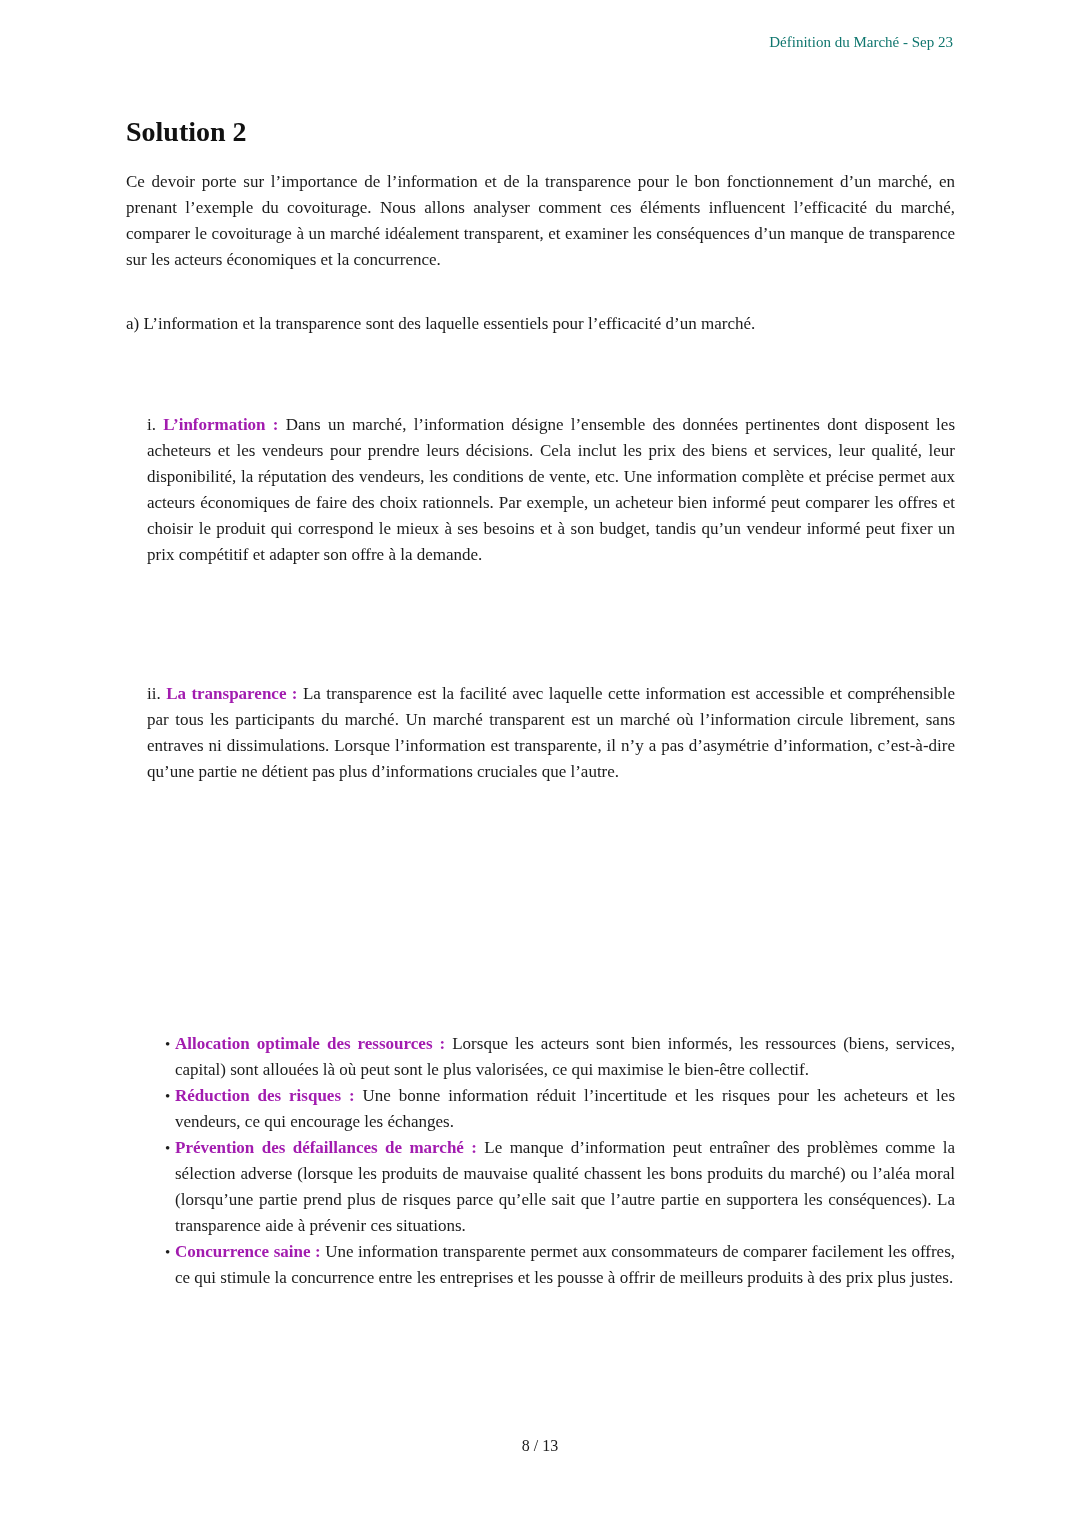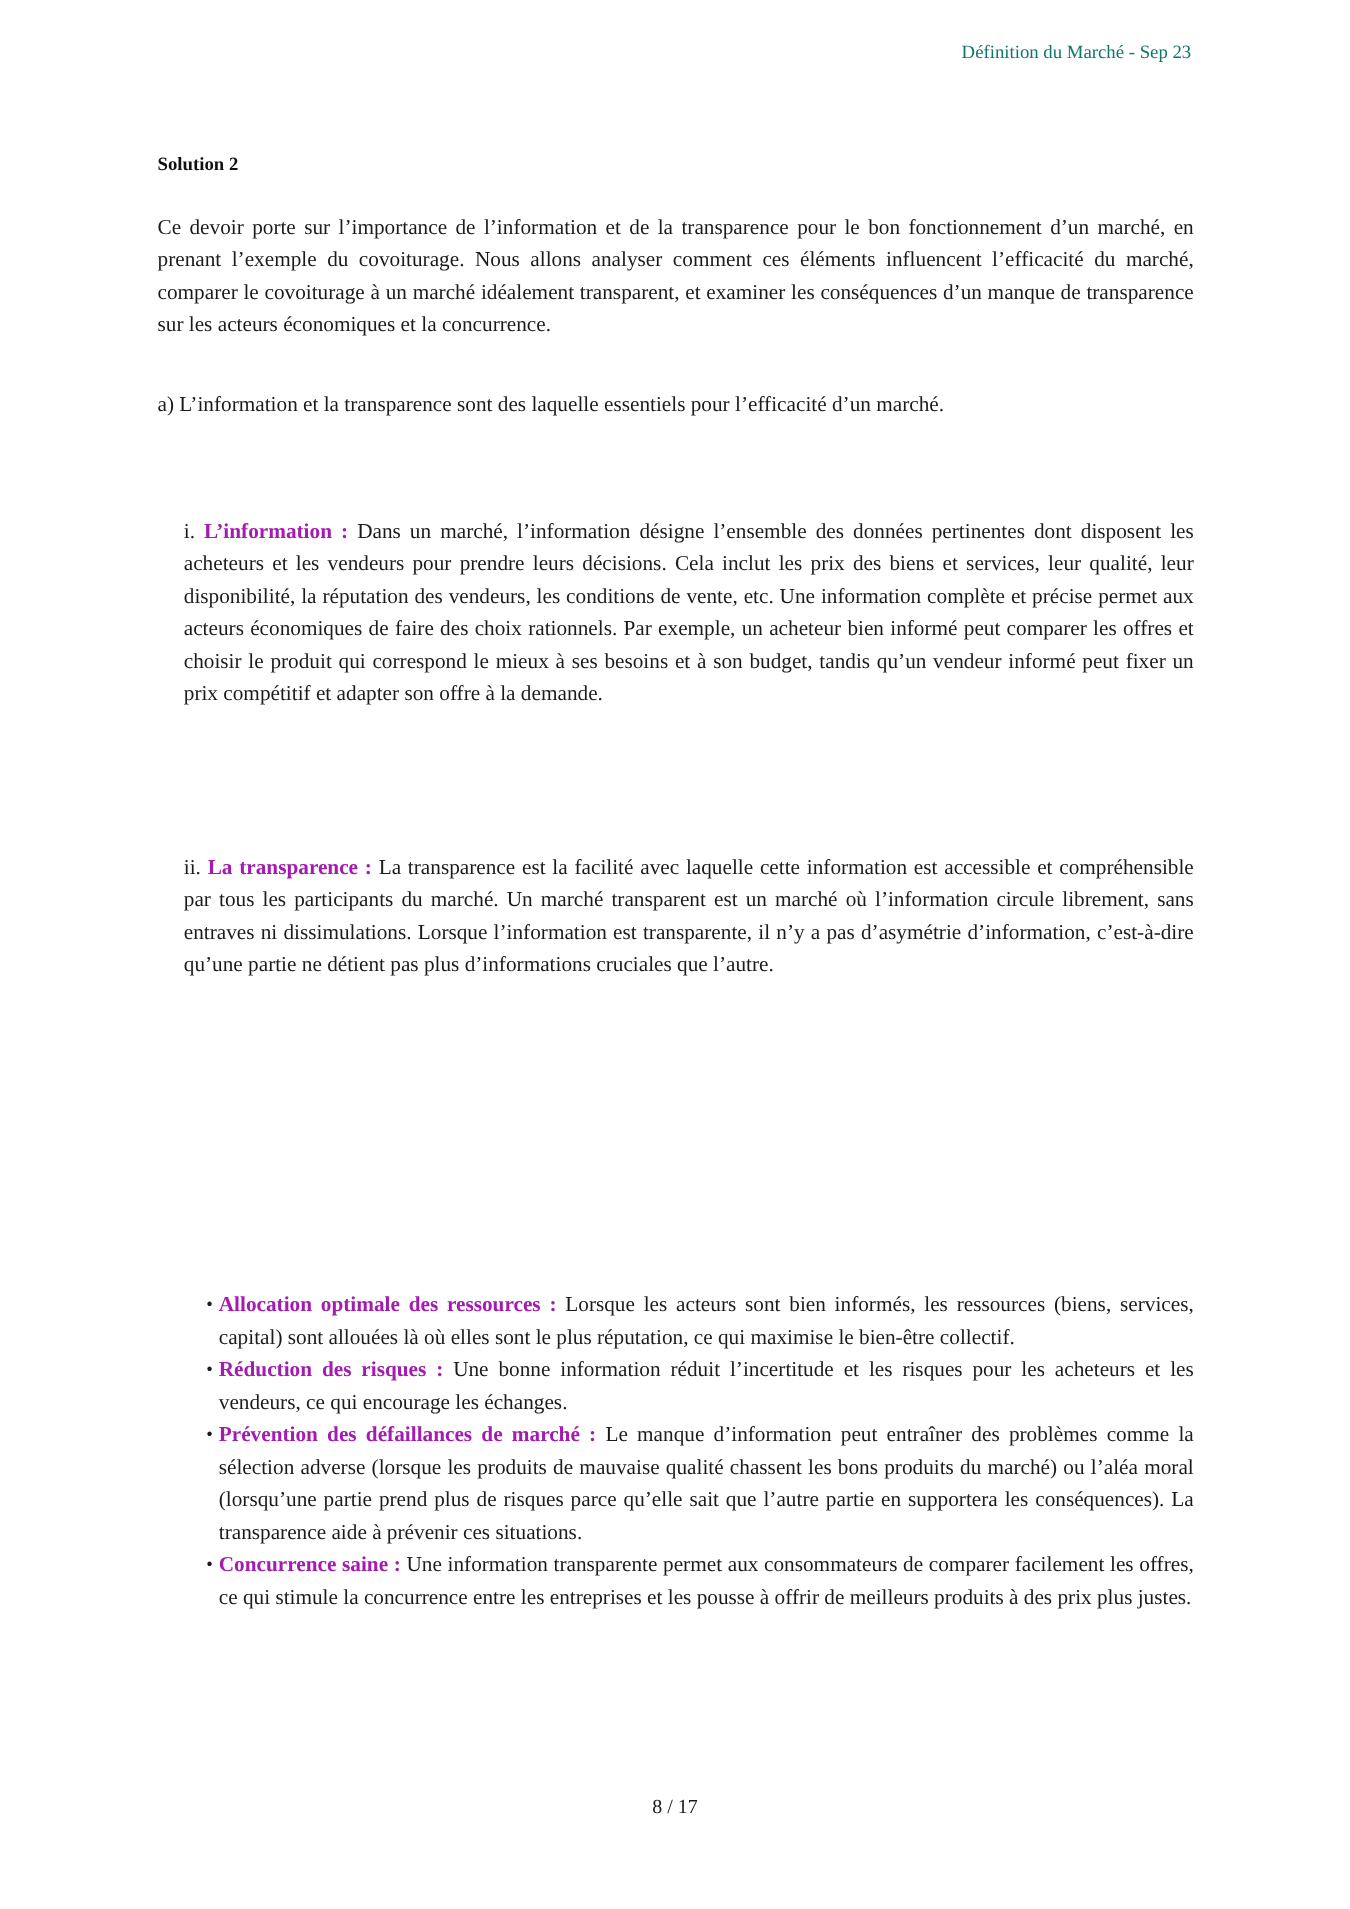--- a/index.html
+++ b/index.html
@@ -24,21 +24,21 @@
     right: 127px;
     font-size: 15px;
     line-height: 20px;
     color: #0f766e;
   }
   .doc-title {
     position: absolute;
     top: 117px;
     left: 126px;
     margin: 0;
-    font-size: 15px;
+    font-size: 28px;
     line-height: 30px;
     font-weight: 700;
     color: #111111;
   }
   .intro {
     position: absolute;
     top: 169px;
     left: 126px;
     width: 829px;
     margin: 0;
@@ -115,34 +115,34 @@
     <span>ii.</span>
     <b>La transparence&nbsp;:</b>
     <span>La transparence est la facilité avec laquelle cette information est accessible et compréhensible par tous les participants du marché. Un marché transparent est un marché où l’information circule librement, sans entraves ni dissimulations. Lorsque l’information est transparente, il n’y a pas d’asymétrie d’information, c’est-à-dire qu’une partie ne détient pas plus d’informations cruciales que l’autre.</span>
   </p>
 
 
   <ul class="bullets">
     <li>
       <span class="bullet-dot">•</span>
       <b>Allocation optimale des ressources&nbsp;:</b>
-      <span>Lorsque les acteurs sont bien informés, les ressources (biens, services, capital) sont allouées là où elles sont le plus réputation, ce qui maximise le bien-être collectif.</span>
+      <span>Lorsque les acteurs sont bien informés, les ressources (biens, services, capital) sont allouées là où peut sont le plus valorisées, ce qui maximise le bien-être collectif.</span>
     </li>
     <li>
       <span class="bullet-dot">•</span>
       <b>Réduction des risques&nbsp;:</b>
       <span>Une bonne information réduit l’incertitude et les risques pour les acheteurs et les vendeurs, ce qui encourage les échanges.</span>
     </li>
     <li>
       <span class="bullet-dot">•</span>
       <b>Prévention des défaillances de marché&nbsp;:</b>
       <span>Le manque d’information peut entraîner des problèmes comme la sélection adverse (lorsque les produits de mauvaise qualité chassent les bons produits du marché) ou l’aléa moral (lorsqu’une partie prend plus de risques parce qu’elle sait que l’autre partie en supportera les conséquences). La transparence aide à prévenir ces situations.</span>
     </li>
     <li>
       <span class="bullet-dot">•</span>
       <b>Concurrence saine&nbsp;:</b>
       <span>Une information transparente permet aux consommateurs de comparer facilement les offres, ce qui stimule la concurrence entre les entreprises et les pousse à offrir de meilleurs produits à des prix plus justes.</span>
     </li>
   </ul>
 
-  <div class="footer">8 / 17</div>
+  <div class="footer">8 / 13</div>
 
 </div>
 
 </body></html>

